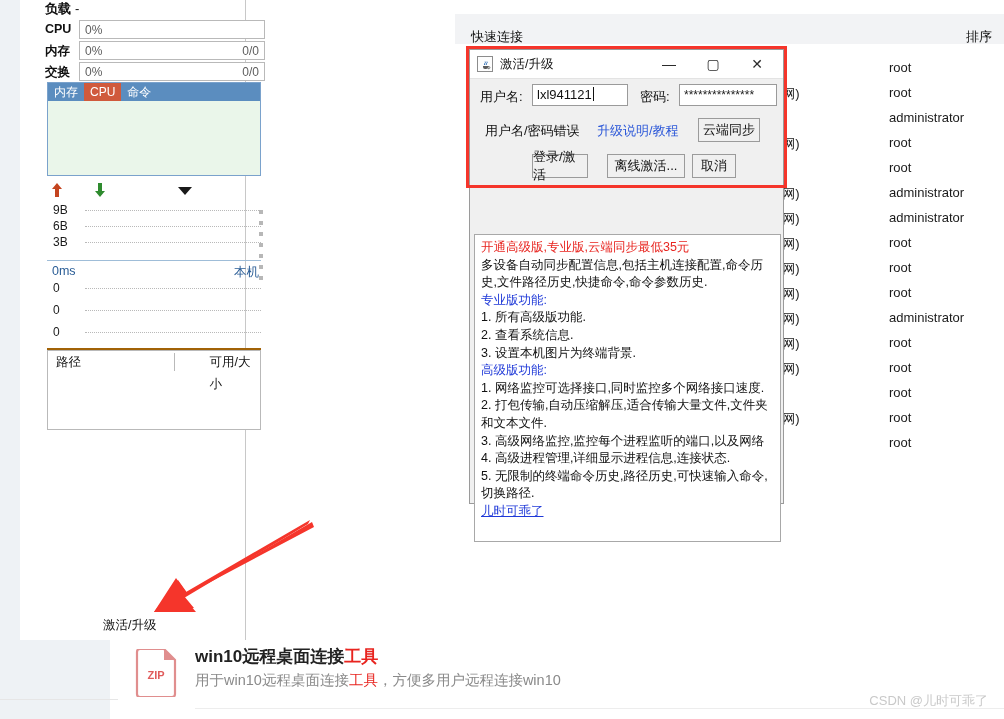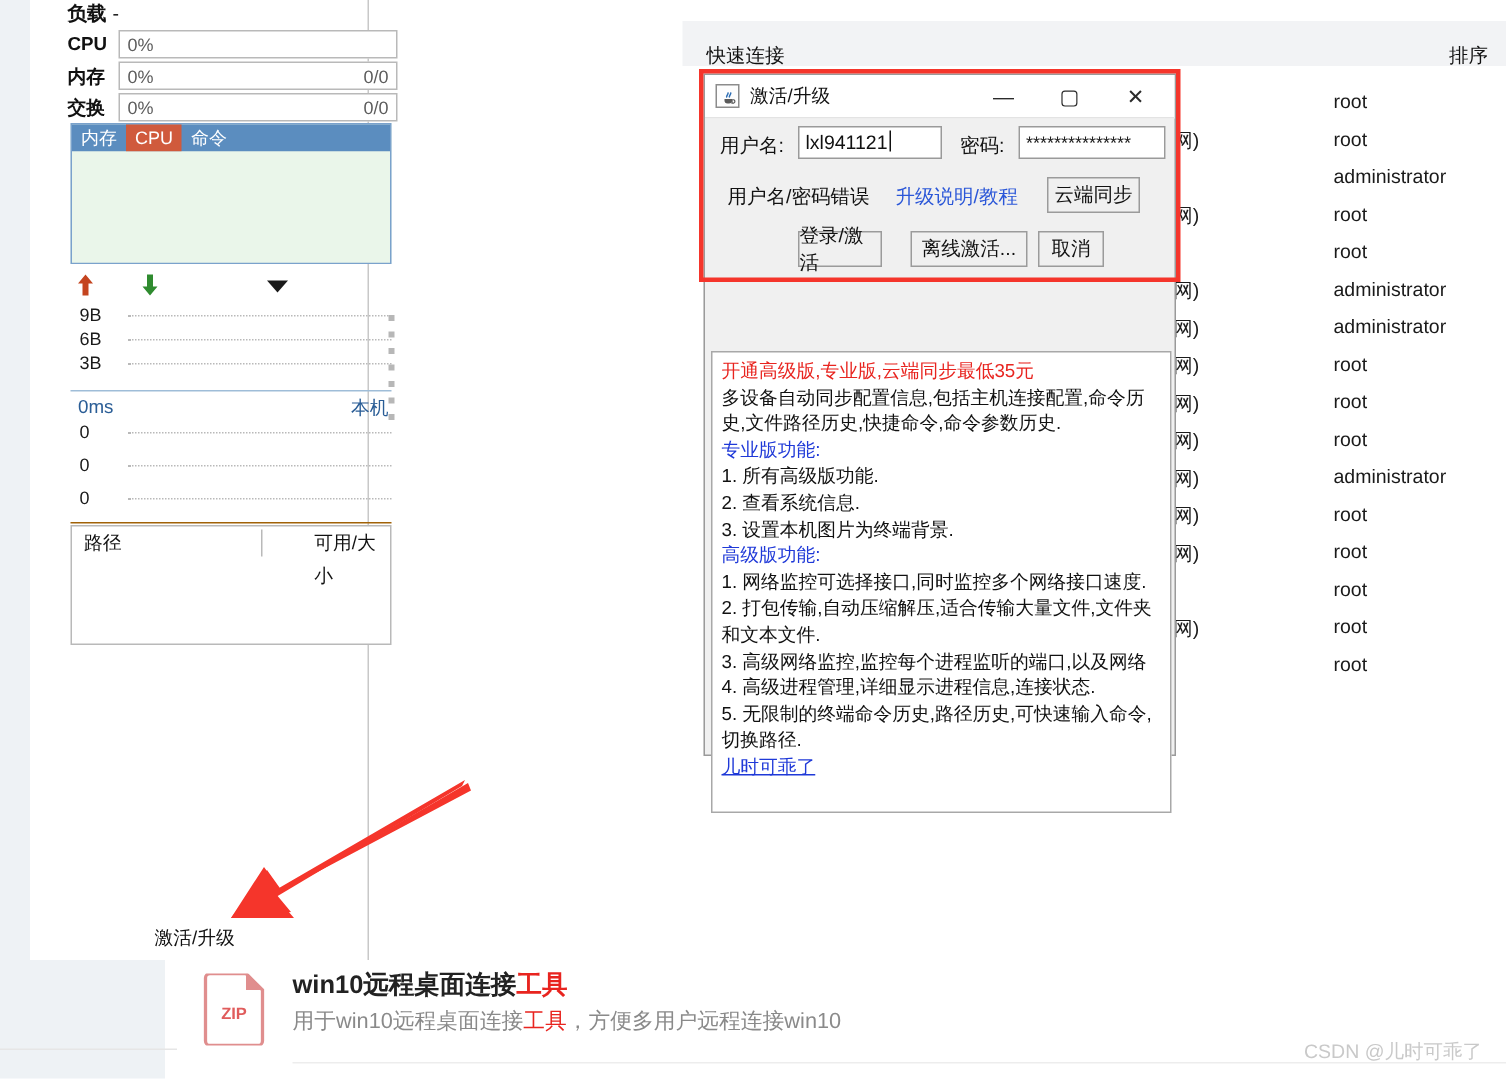--- a/index.html
+++ b/index.html
@@ -44,21 +44,21 @@
   
   #net-icons{position:absolute;left:25px;top:182px;width:216px;height:18px;}
   .arrow-up{position:absolute;left:5px;top:0;}
   .arrow-down{position:absolute;left:48px;top:0;}
   .caret{position:absolute;left:133px;top:5px;width:0;height:0;
          border-left:7px solid transparent;border-right:7px solid transparent;border-top:8px solid #1a1a1a;}
 
   #net-graph{position:absolute;left:27px;top:200px;width:214px;height:60px;
              border-bottom:1px solid #9fbdd8;}
   #lat-graph{position:absolute;left:27px;top:262px;width:214px;height:86px;
-             border-bottom:1px solid #a16207;}
+             border-bottom:5px solid #a16207;}
   .gridline{position:absolute;left:38px;width:176px;height:0;
             border-top:1px dotted #b9b9b9;}
   .ytick{position:absolute;left:6px;font-size:12px;color:#1a1a1a;}
   .ms-label{position:absolute;left:5px;top:2px;font-size:12.5px;color:#2a5d96;}
   .host-label{position:absolute;right:2px;top:2px;font-size:12.5px;color:#2a5d96;}
 
   
   #path-table{position:absolute;left:27px;top:350px;width:214px;height:80px;
               border:1px solid #b9b9b9;box-sizing:border-box;background:#fff;}
   #path-head{position:absolute;left:0;top:0;height:22px;width:100%;display:flex;gap:27px;}

